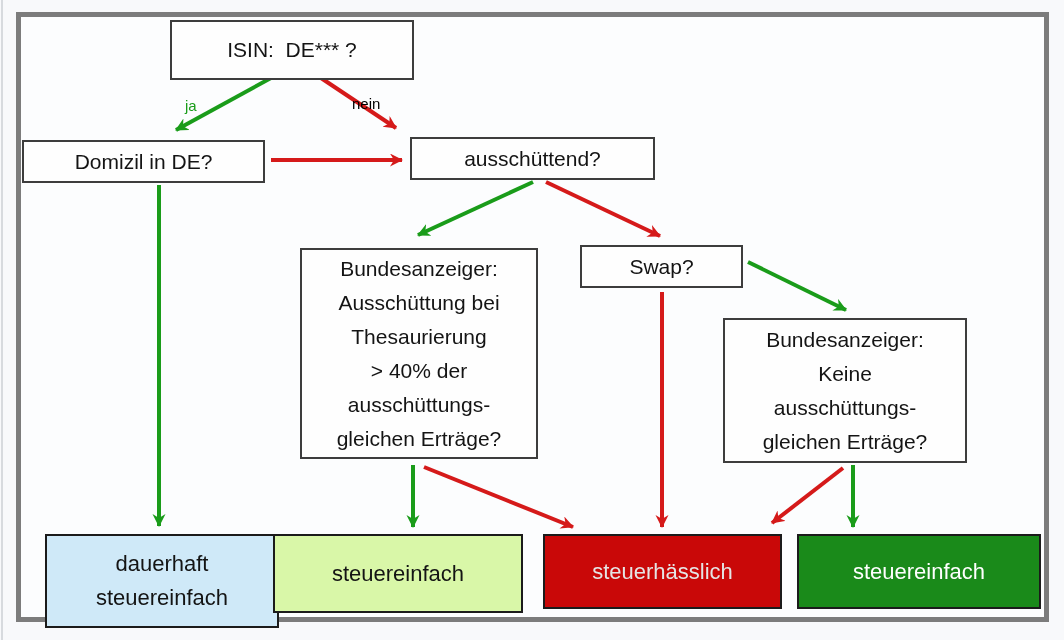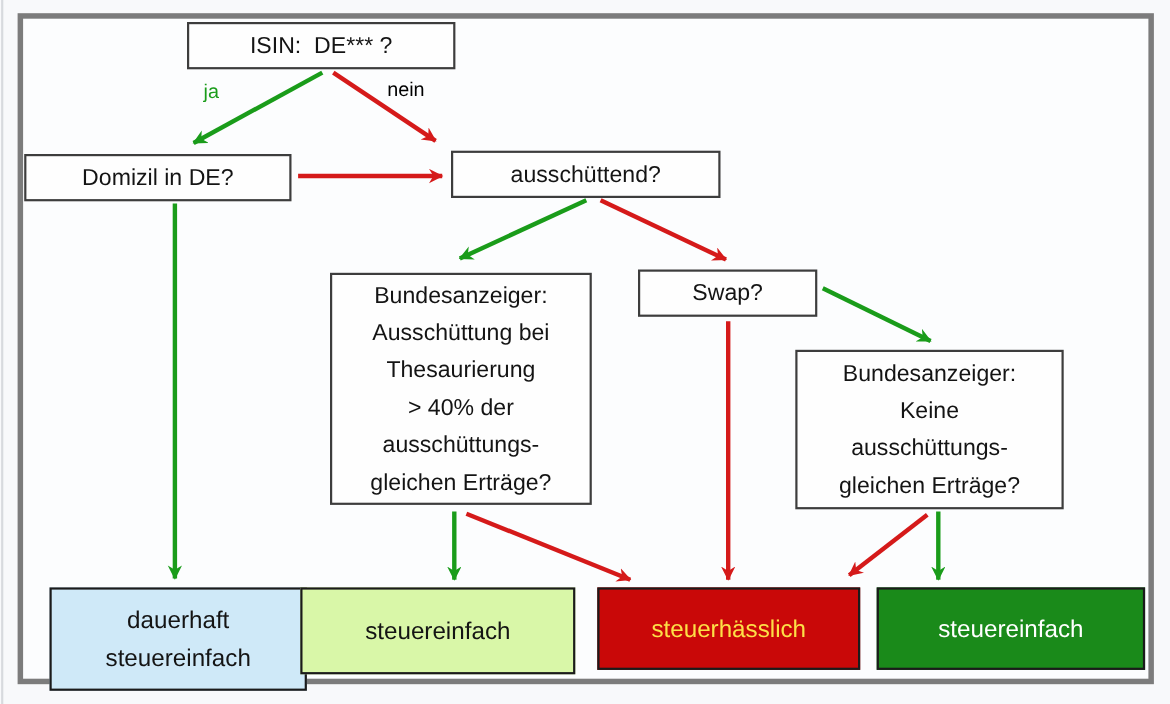--- a/index.html
+++ b/index.html
@@ -34,39 +34,40 @@
     display: flex;
     flex-direction: column;
     justify-content: center;
     align-items: center;
     text-align: center;
     font-size: 21px;
     line-height: 34px;
     z-index: 2;
   }
   .node span { white-space: pre; }
-  #node-isin          { left: 170px; top: 20px;  width: 244px; height: 43px; }
+  #node-isin          { left: 170px; top: 20px;  width: 244px; height: 60px; }
   #node-domizil       { left: 22px;  top: 140px; width: 243px; height: 43px; }
   #node-ausschuettend { left: 410px; top: 137px; width: 245px; height: 43px; text-align: right; }
   #node-ba-left       { left: 300px; top: 248px; width: 238px; height: 211px; }
   #node-swap          { left: 580px; top: 245px; width: 163px; height: 43px; }
   #node-ba-right      { left: 723px; top: 318px; width: 244px; height: 145px; }
   .result {
     border: 2px solid #1b1b1b;
     font-size: 22px;
     line-height: 34px;
   }
   #node-res-blue   { left: 21px;  top: 534px; width: 234px; height: 94px; background: #cfe9f8; margin-left: 24px; }
   #node-res-lgreen { left: 273px; top: 534px; width: 250px; height: 79px; background: #d9f7a8; }
-  #node-res-red    { left: 543px; top: 534px; width: 239px; height: 75px; background: #c90808; color: #fde047; }
+  #node-res-red    { left: 543px; top: 534px; width: 239px; height: 75px; background: #c90808; color: #e5e5e5; }
   #node-res-dgreen { left: 797px; top: 534px; width: 244px; height: 75px; background: #1a8a1a; color: #ffffff; }
   .edge-label {
     position: absolute;
-    font-size: 18px;
+    font-size: 15px;
     z-index: 3;
+    margin-top: 24px;
   }
   #label-ja   { left: 185px; top: 73px; color: #1a9c1a; }
   #label-nein { left: 352px; top: 71px; color: #000000; }
   svg.arrows {
     position: absolute;
     left: 0; top: 0;
     width: 1064px; height: 640px;
     z-index: 1;
     pointer-events: none;
   }

